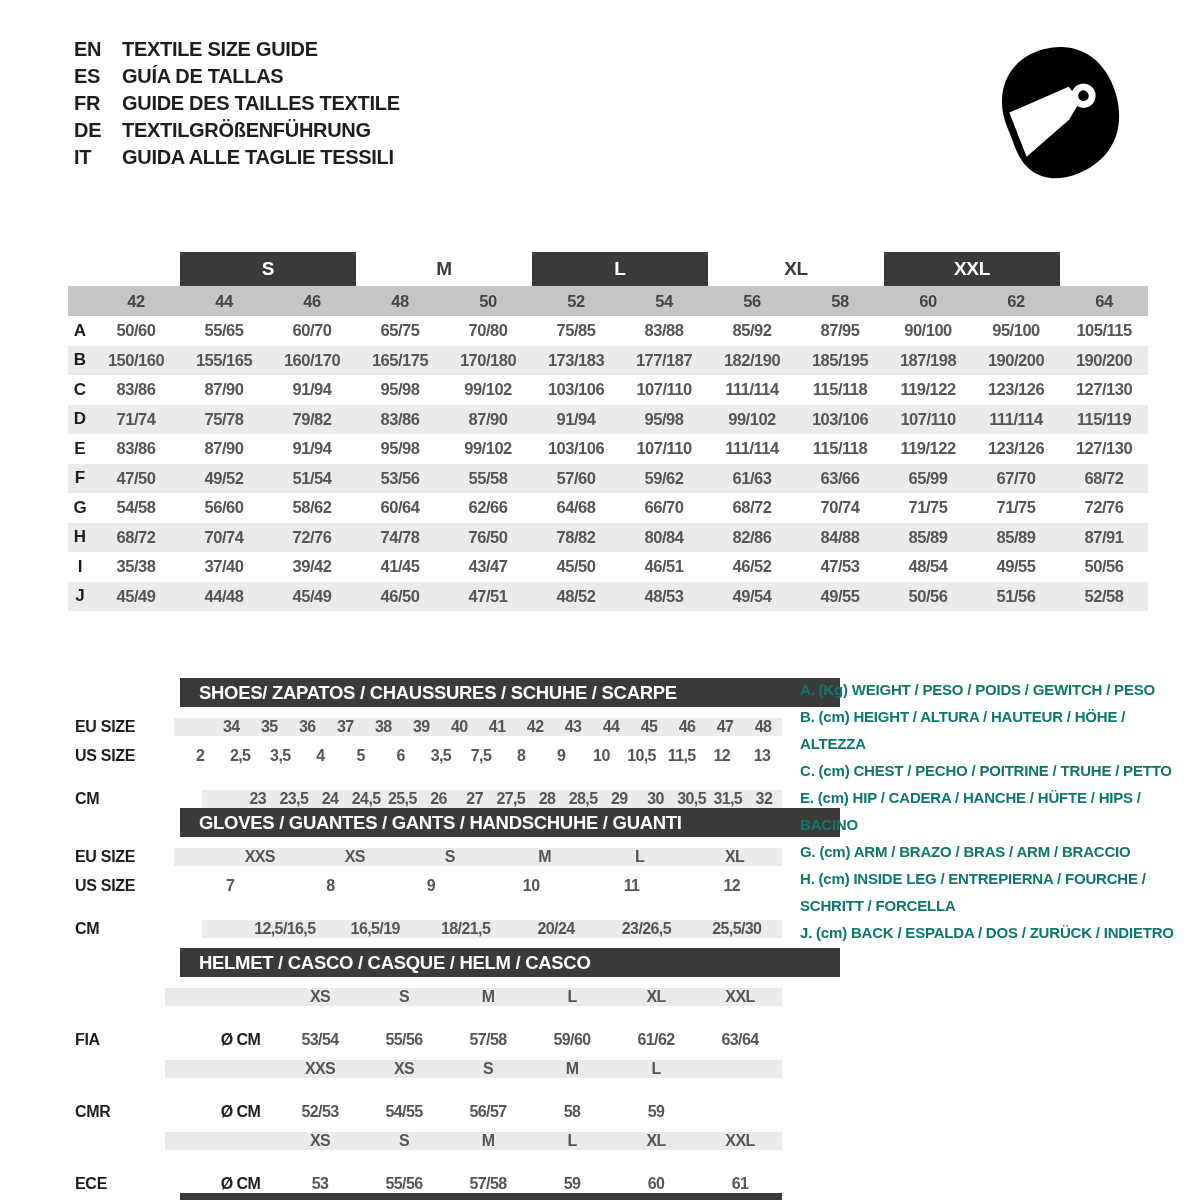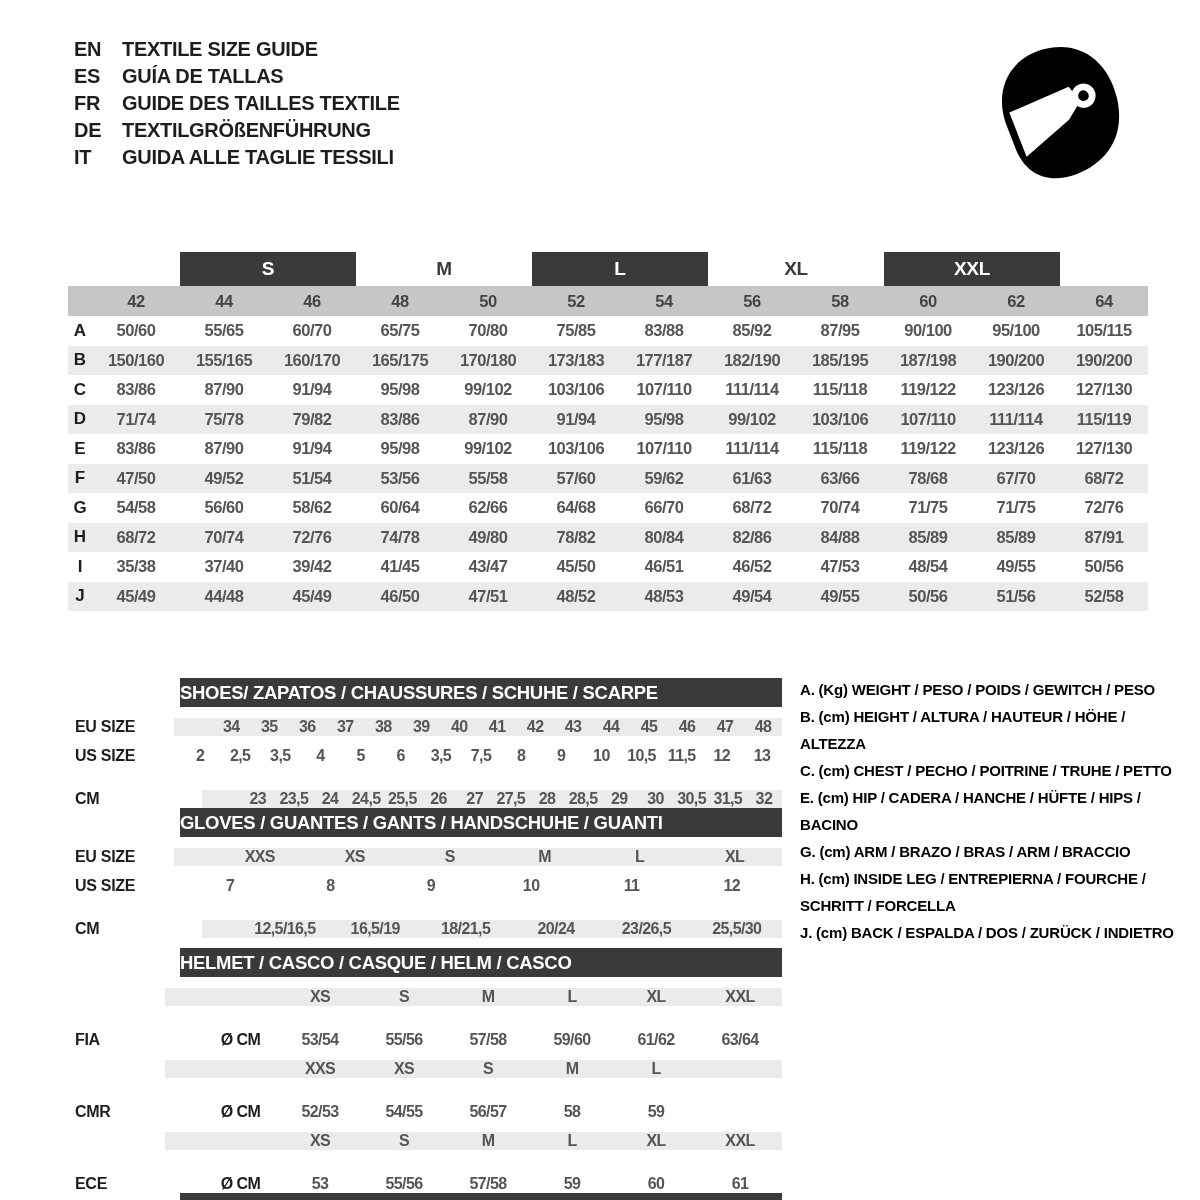--- a/index.html
+++ b/index.html
@@ -22,38 +22,38 @@
   .num-band{height:30px;background:var(--band);}
   .num-band .cell{color:#454547;}
   .trow{height:29.5px;}
   .trow.shaded{background:var(--shade);}
   .cell{display:flex;align-items:center;justify-content:center;font-weight:bold;
         font-size:16.5px;letter-spacing:-0.5px;color:var(--val);}
   .rlabel{display:flex;align-items:center;justify-content:center;font-weight:bold;
           font-size:17px;color:#1d1d1f;}
   
   .section{position:absolute;left:68px;width:714px;}
-  .sec-bar{margin-left:112px;width:602px;height:29px;background:var(--bar);color:#fff;
-           display:flex;align-items:center;box-sizing:border-box;padding-left:0;
+  .sec-bar{margin-left:112px;width:660px;height:29px;background:var(--bar);color:#fff;
+           display:flex;align-items:center;box-sizing:border-box;padding-left:19px;
            font-size:18.5px;font-weight:bold;letter-spacing:-0.3px;}
   .srow{display:flex;align-items:flex-end;height:28px;margin-top:1px;}
   .srow.tall{height:42px;gap:32px;}
   .slabel{width:112px;display:flex;align-items:center;box-sizing:border-box;padding-left:7px;
           font-size:16px;font-weight:bold;color:#1d1d1f;letter-spacing:-0.3px;}
   .sdata{width:602px;display:grid;}
   .sdata.shaded{background:var(--shade);padding-left:38px;}
   .cols15{grid-template-columns:repeat(15,1fr);}
   .cols6{grid-template-columns:repeat(6,1fr);}
   .hcols{grid-template-columns:75px repeat(6,84px);}
   .sdata .cell{font-size:16px;letter-spacing:-0.6px;}
   .ocm{color:#1d1d1f !important;}
   
   .legend{position:absolute;left:800px;top:676px;width:392px;}
   .legend-item{font-size:15px;font-weight:bold;line-height:27px;letter-spacing:-0.2px;
-               color:#000000;}
+               color:#0f766e;}
   
   .bottom-bar{position:absolute;left:180px;top:1193px;width:602px;height:7px;background:var(--bar);}
 </style>
 </head>
 <body>
 
 <div class="canvas">
 
   <div class="langs" id="langs">
       <div class="lang-row">
@@ -192,21 +192,21 @@
           <div class="rlabel">F</div>
           <div class="cell">47/50</div>
           <div class="cell">49/52</div>
           <div class="cell">51/54</div>
           <div class="cell">53/56</div>
           <div class="cell">55/58</div>
           <div class="cell">57/60</div>
           <div class="cell">59/62</div>
           <div class="cell">61/63</div>
           <div class="cell">63/66</div>
-          <div class="cell">78/68</div>
+          <div class="cell">65/99</div>
           <div class="cell">67/70</div>
           <div class="cell">68/72</div>
         </div>
         <div class="tgrid trow">
           <div class="rlabel">G</div>
           <div class="cell">54/58</div>
           <div class="cell">56/60</div>
           <div class="cell">58/62</div>
           <div class="cell">60/64</div>
           <div class="cell">62/66</div>
@@ -217,21 +217,21 @@
           <div class="cell">71/75</div>
           <div class="cell">71/75</div>
           <div class="cell">72/76</div>
         </div>
         <div class="tgrid trow shaded">
           <div class="rlabel">H</div>
           <div class="cell">68/72</div>
           <div class="cell">70/74</div>
           <div class="cell">72/76</div>
           <div class="cell">74/78</div>
-          <div class="cell">49/80</div>
+          <div class="cell">76/50</div>
           <div class="cell">78/82</div>
           <div class="cell">80/84</div>
           <div class="cell">82/86</div>
           <div class="cell">84/88</div>
           <div class="cell">85/89</div>
           <div class="cell">85/89</div>
           <div class="cell">87/91</div>
         </div>
         <div class="tgrid trow">
           <div class="rlabel">I</div>

